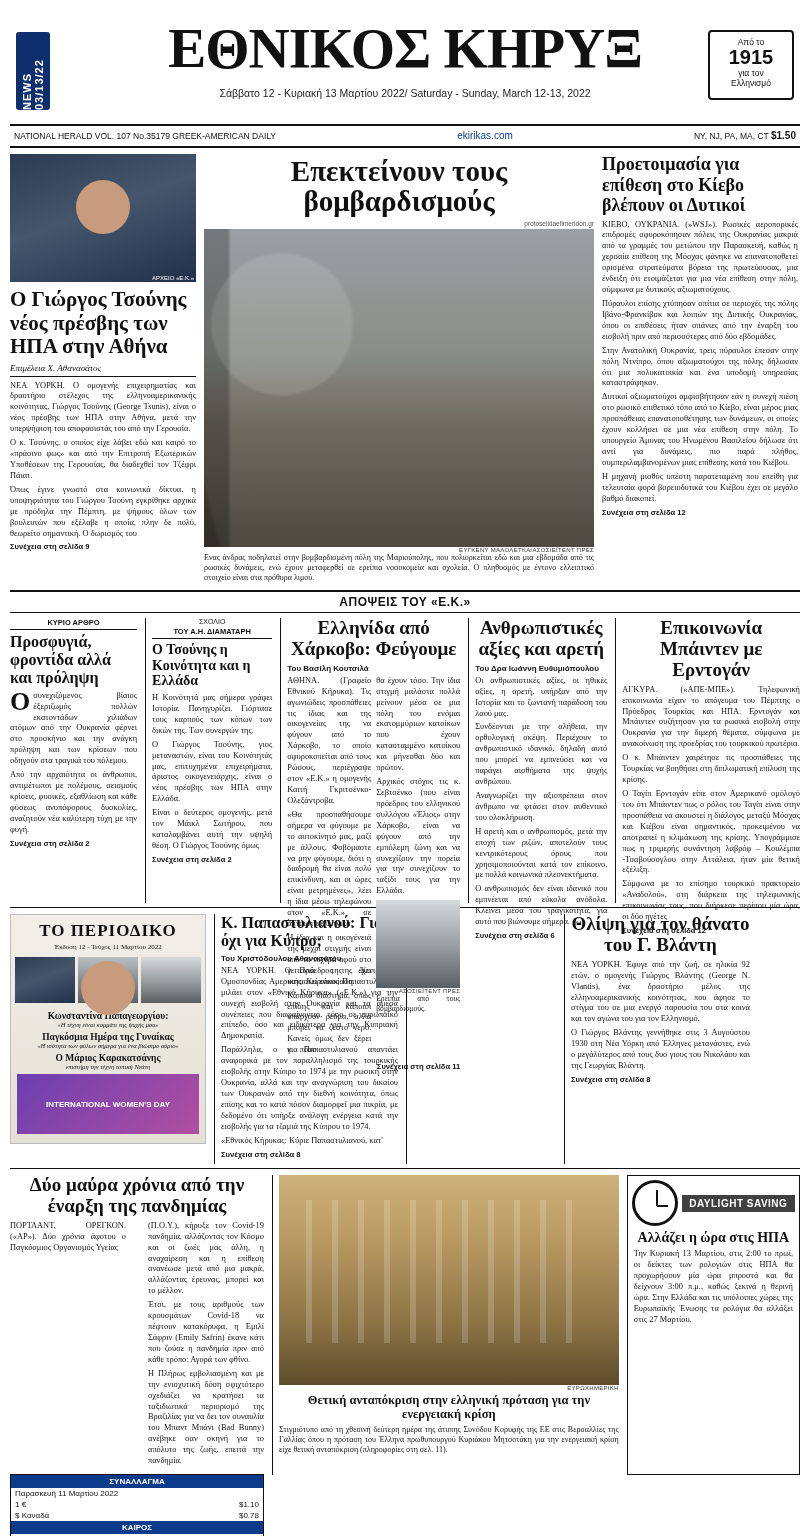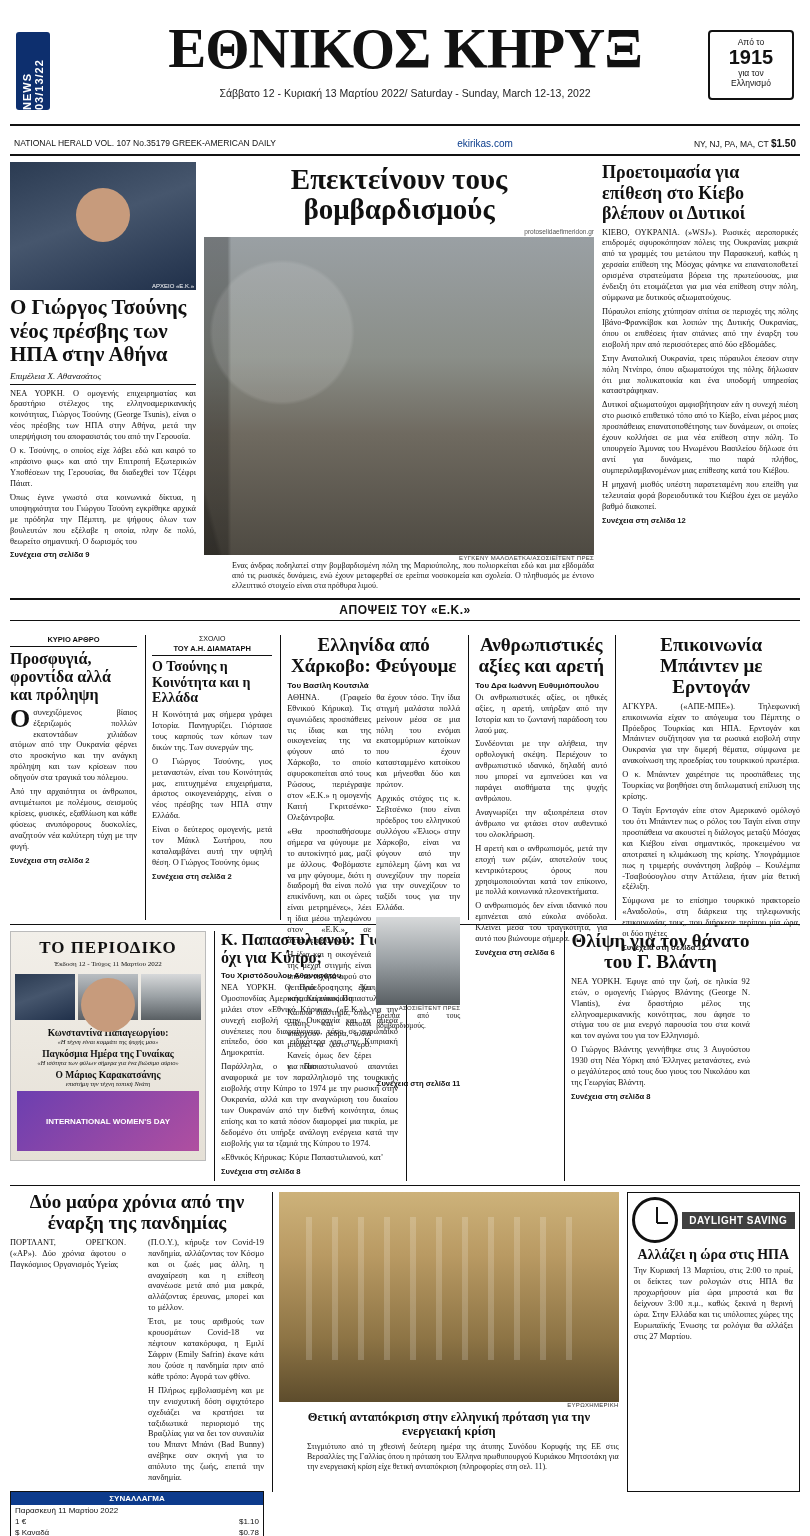--- a/index.html
+++ b/index.html
@@ -43,34 +43,34 @@
     border: 2px solid #111; border-radius: 4px;
     text-align: center; font-family: "Liberation Sans", sans-serif;
     padding-top: 5px;
   }
   .since-box .l1 { font-size: 8.5px; }
   .since-box .l2 { font-size: 20px; font-weight: bold; line-height: 1.05; }
   .since-box .l3 { font-size: 8.5px; }
   .since-box .l4 { font-size: 8.5px; }
 
   .subbar {
-    display: flex; justify-content: space-between; align-items: flex-start;
+    display: flex; justify-content: space-between; align-items: flex-end;
     font-family: "Liberation Sans", sans-serif; font-size: 8.5px;
-    padding: 12px 4px 5px 4px; border-bottom: 2px solid #111;
+    padding: 4px 4px 5px 4px; border-bottom: 2px solid #111;
   }
   .subbar .mid { font-size: 10px; color: #0a3c8c; }
   .subbar .right b { font-size: 10px; }
 
   
   .rule-h { border-top: 1px solid #111; }
   .byline { font-family:"Liberation Sans",sans-serif; font-size:8px; font-weight:bold; margin:3px 0 3px; }
   .body-txt { font-size: 8.4px; line-height: 1.3; text-align: justify; }
   .body-txt p { margin: 0 0 3px; }
   .cont { font-family:"Liberation Sans",sans-serif; font-size:7.6px; font-weight:bold; color:#111; margin-top:3px; }
-  .caption { font-size: 8px; line-height: 1.25; text-align: justify; margin-left: 28px; }
+  .caption { font-size: 8px; line-height: 1.25; text-align: justify; }
   .credit { font-family:"Liberation Sans",sans-serif; font-size:6px; text-align:right; color:#333; letter-spacing:.3px;}
 
   
   .top { display: flex; gap: 8px; margin-top: 6px; height: 430px; }
   .col-left { width: 186px; }
   .col-mid  { width: 390px; }
   .col-right{ width: 196px; }
 
   .photo { background: #7b7f83; position: relative; overflow: hidden; }
   .portrait { height: 128px; }
@@ -82,21 +82,21 @@
 
   .main-head { font-size: 29px; font-weight: bold; text-align: center; line-height: 1.05; margin: 2px 0 3px;}
   .watermark { font-family:"Liberation Sans",sans-serif; font-size:6.5px; text-align:right; color:#555; margin-bottom:2px;}
   .main-photo { height: 318px; }
   .right-head { font-size: 18px; font-weight: bold; line-height: 1.14; margin-bottom: 4px; }
 
   
   .band { margin-top: 6px; border-top: 2px solid #111; border-bottom: 1px solid #111; }
   .band-title { font-family:"Liberation Sans",sans-serif; font-weight:bold; font-size:12px; text-align:center; padding:3px 0; letter-spacing:.5px;}
 
-  .mid-section { display:flex; gap:8px; margin-top:14px; height:285px; }
+  .mid-section { display:flex; gap:8px; margin-top:5px; height:285px; }
   .ms-a { width: 128px; }
   .ms-b { width: 128px; }
   .ms-c { width: 180px; }
   .ms-d { width: 140px; }
   .ms-e { width: 186px; }
   .kicker { font-family:"Liberation Sans",sans-serif; font-size:7.5px; font-weight:bold; text-align:center; border-bottom:1px solid #111; padding-bottom:2px; margin-bottom:3px;}
   .kicker2 { font-family:"Liberation Sans",sans-serif; font-size:7px; text-align:center; margin-bottom:2px;}
   .h-med { font-size: 16px; font-weight: bold; line-height: 1.12; margin-bottom: 4px; }
   .h-sm  { font-size: 14px; font-weight: bold; line-height: 1.12; margin-bottom: 4px; }
   .h-big { font-size: 19px; font-weight: bold; line-height: 1.1; text-align:center; margin-bottom: 4px; }

